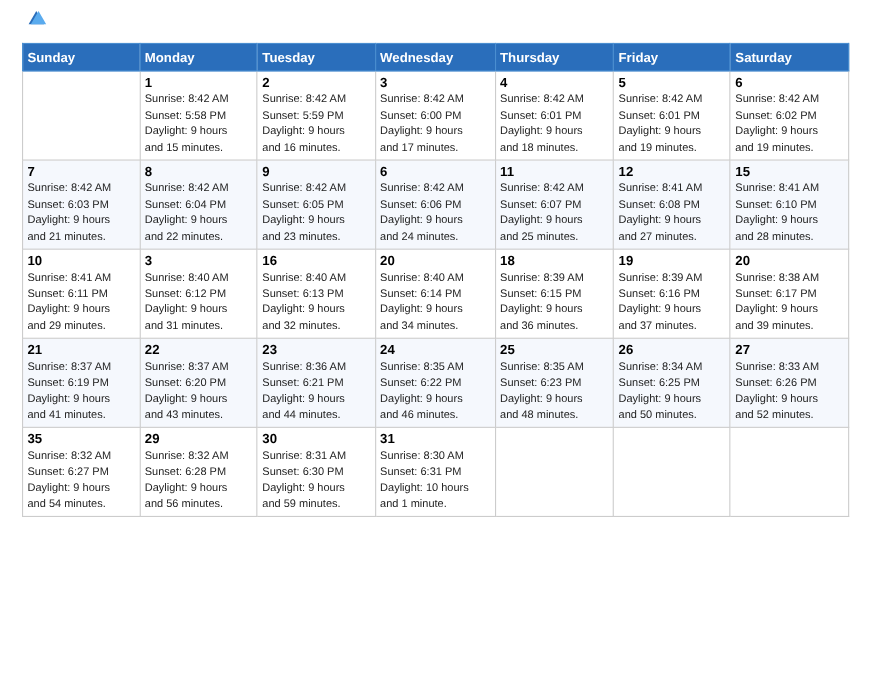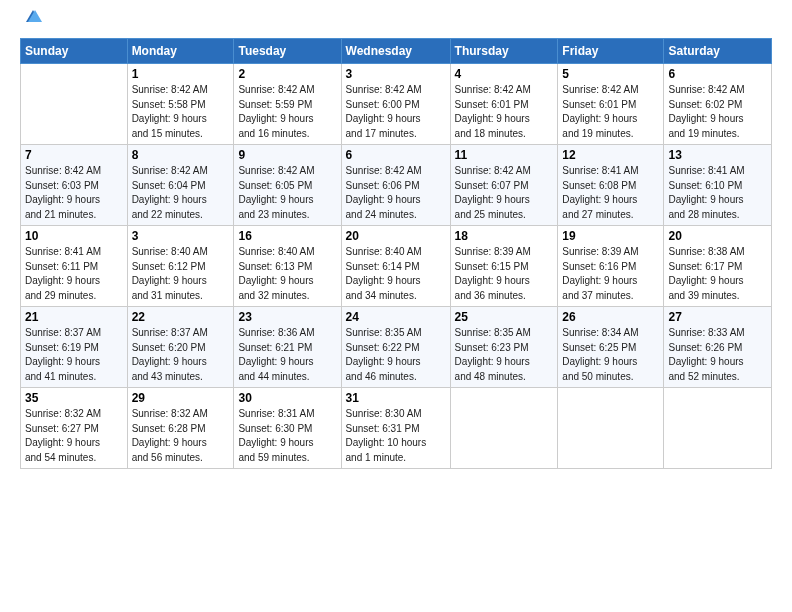--- a/index.html
+++ b/index.html
@@ -161,21 +161,21 @@
           </td>
           <td>
             <span class="day-num">11</span>
             <div class="day-info">Sunrise: 8:42 AM<br>Sunset: 6:07 PM<br>Daylight: 9 hours<br>and 25 minutes.</div>
           </td>
           <td>
             <span class="day-num">12</span>
             <div class="day-info">Sunrise: 8:41 AM<br>Sunset: 6:08 PM<br>Daylight: 9 hours<br>and 27 minutes.</div>
           </td>
           <td>
-            <span class="day-num">13</span>
+            <span class="day-num">15</span>
             <div class="day-info">Sunrise: 8:41 AM<br>Sunset: 6:10 PM<br>Daylight: 9 hours<br>and 28 minutes.</div>
           </td>
         </tr>
         <tr>
           <td>
             <span class="day-num">10</span>
             <div class="day-info">Sunrise: 8:41 AM<br>Sunset: 6:11 PM<br>Daylight: 9 hours<br>and 29 minutes.</div>
           </td>
           <td>
             <span class="day-num">3</span>

